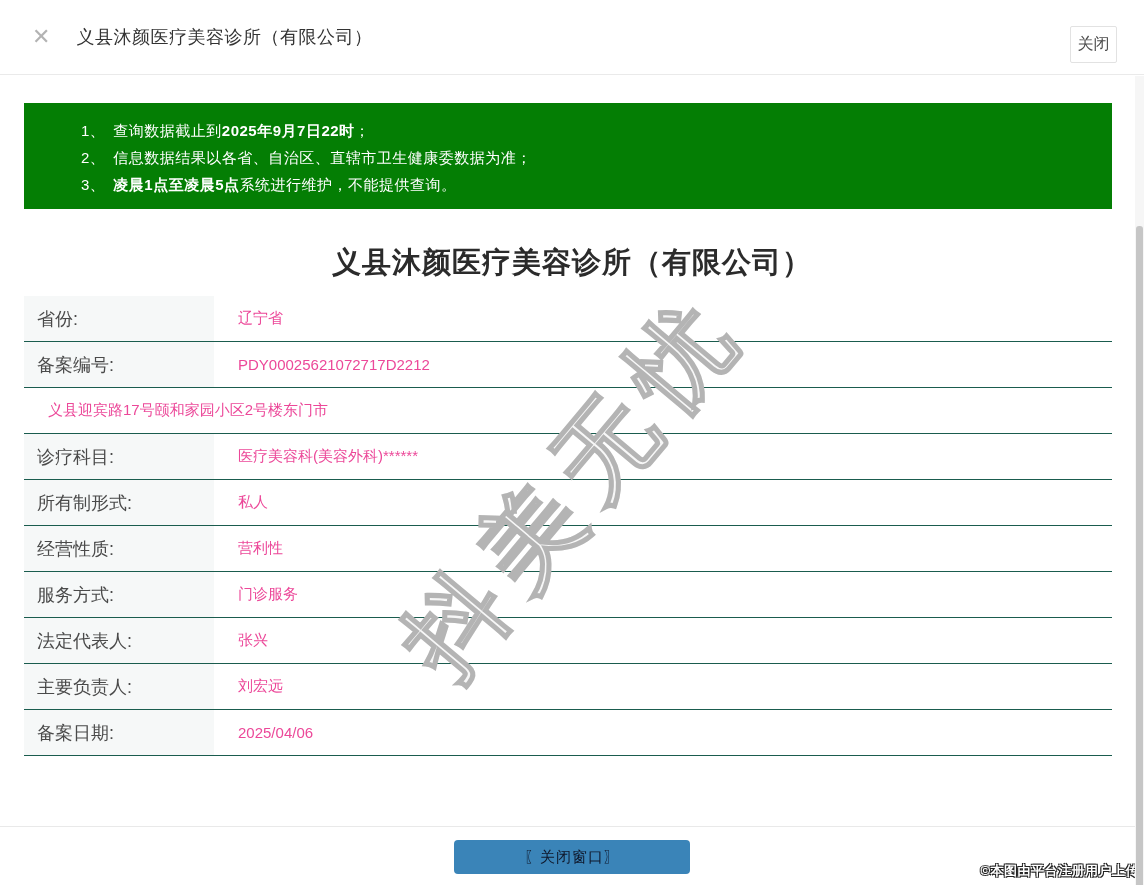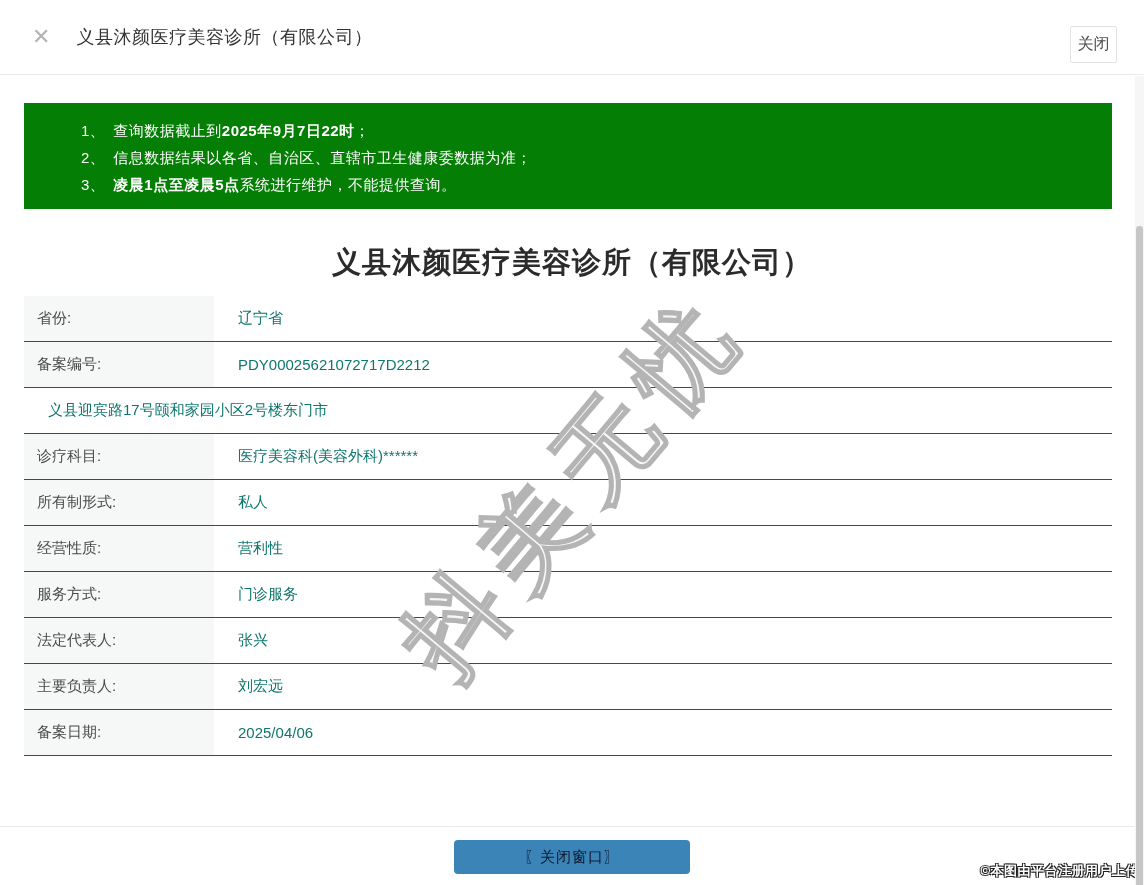--- a/index.html
+++ b/index.html
@@ -68,27 +68,27 @@
     display: flex; align-items: stretch;
     height: 46px;
     border-bottom: 1px solid #1a5c4e;
     background: #ffffff;
   }
   .info-label {
     width: 190px;
     background: #f6f8f8;
     display: flex; align-items: center;
     padding-left: 13px;
-    font-size: 15px; color: #4a4a4a;
+    font-size: 18px; color: #4a4a4a;
   }
   .info-value {
     flex: 1;
     display: flex; align-items: center;
     padding-left: 24px;
-    font-size: 15px; color: #0f766e;
+    font-size: 15px; color: #ec4899;
   }
   
   .footer-divider {
     position: absolute; left: 0; top: 826px; width: 1144px; height: 1px;
     background: #e9e9e9;
   }
   .footer-btn {
     position: absolute; left: 454px; top: 840px;
     width: 236px; height: 34px;
     background: #3a84b8;

